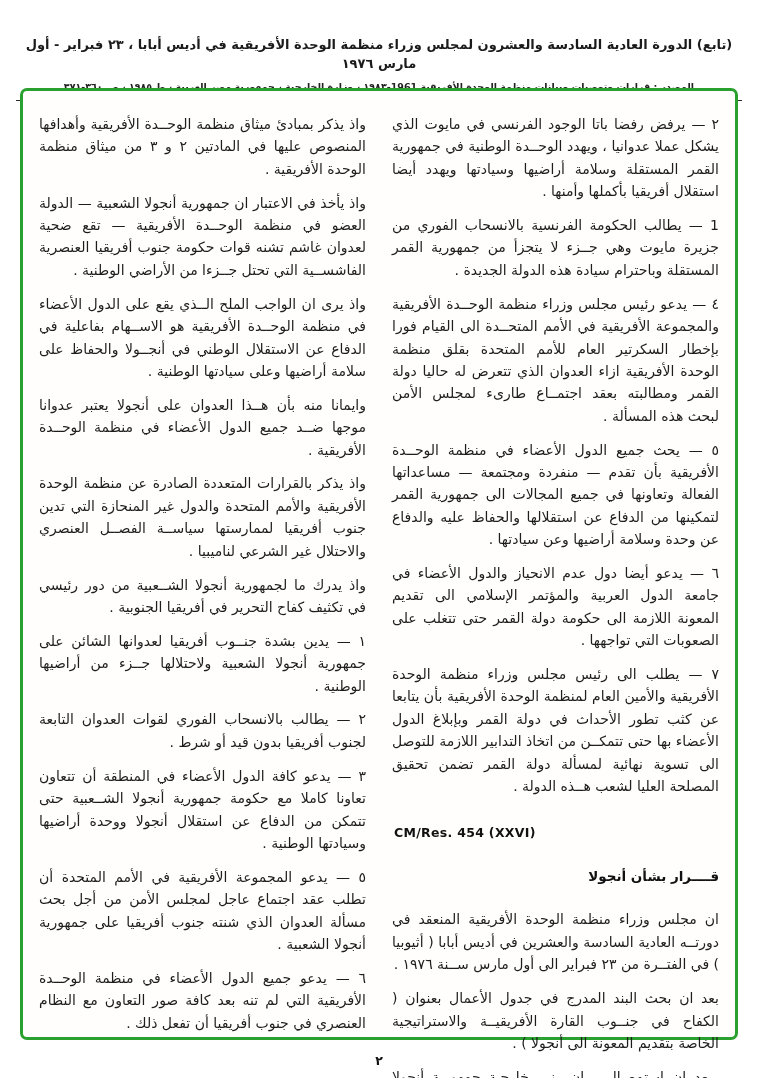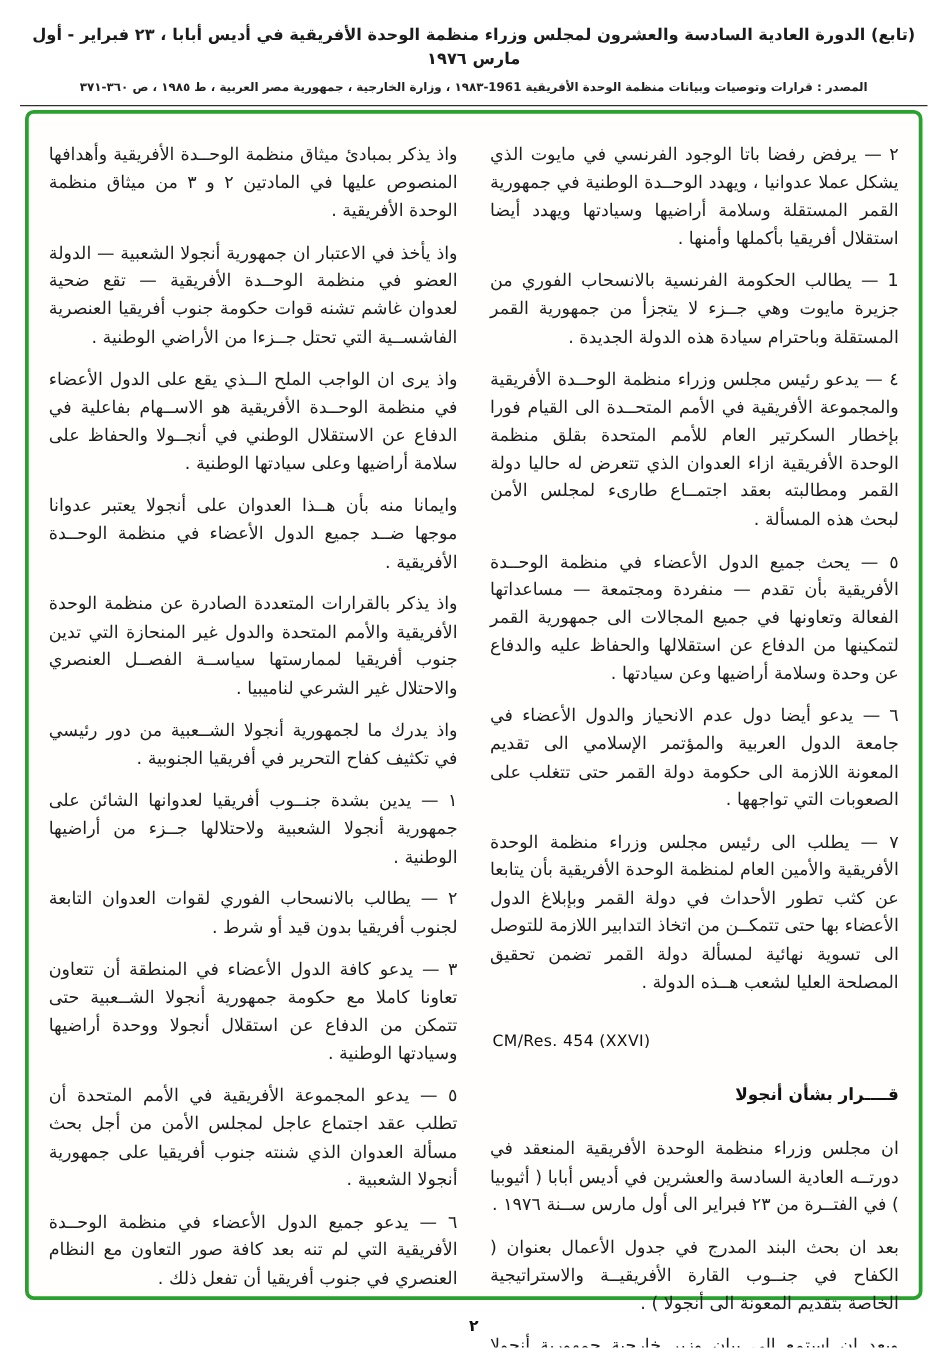--- a/index.html
+++ b/index.html
@@ -11,21 +11,21 @@
     height: 1078px;
     background: #ffffff;
     position: relative;
     overflow: hidden;
     font-family: "DejaVu Sans", sans-serif;
     color: #1b1b1b;
   }
   .doc-header {
     direction: rtl;
     text-align: center;
-    padding-top: 20px;
+    padding-top: 36px;
   }
   .doc-title {
     font-size: 13px;
     font-weight: bold;
     line-height: 1.45;
     padding: 0 14px;
   }
   .doc-source {
     font-size: 9.5px;
     font-weight: bold;
@@ -64,21 +64,21 @@
     direction: rtl;
     text-align: justify;
     font-size: 14px;
     line-height: 1.6;
     margin: 0 0 11.5px 0;
     color: #1d1d1d;
   }
   .res-ref {
     direction: ltr;
     text-align: left;
-    font-weight: normal;
+    font-weight: bold;
     font-size: 12.5px;
     letter-spacing: 0.3px;
     margin: 28px 0 0 2px;
     color: #111;
   }
   .res-title {
     direction: rtl;
     font-size: 13.5px;
     font-weight: bold;
     margin: 28px 0 24px 0;

